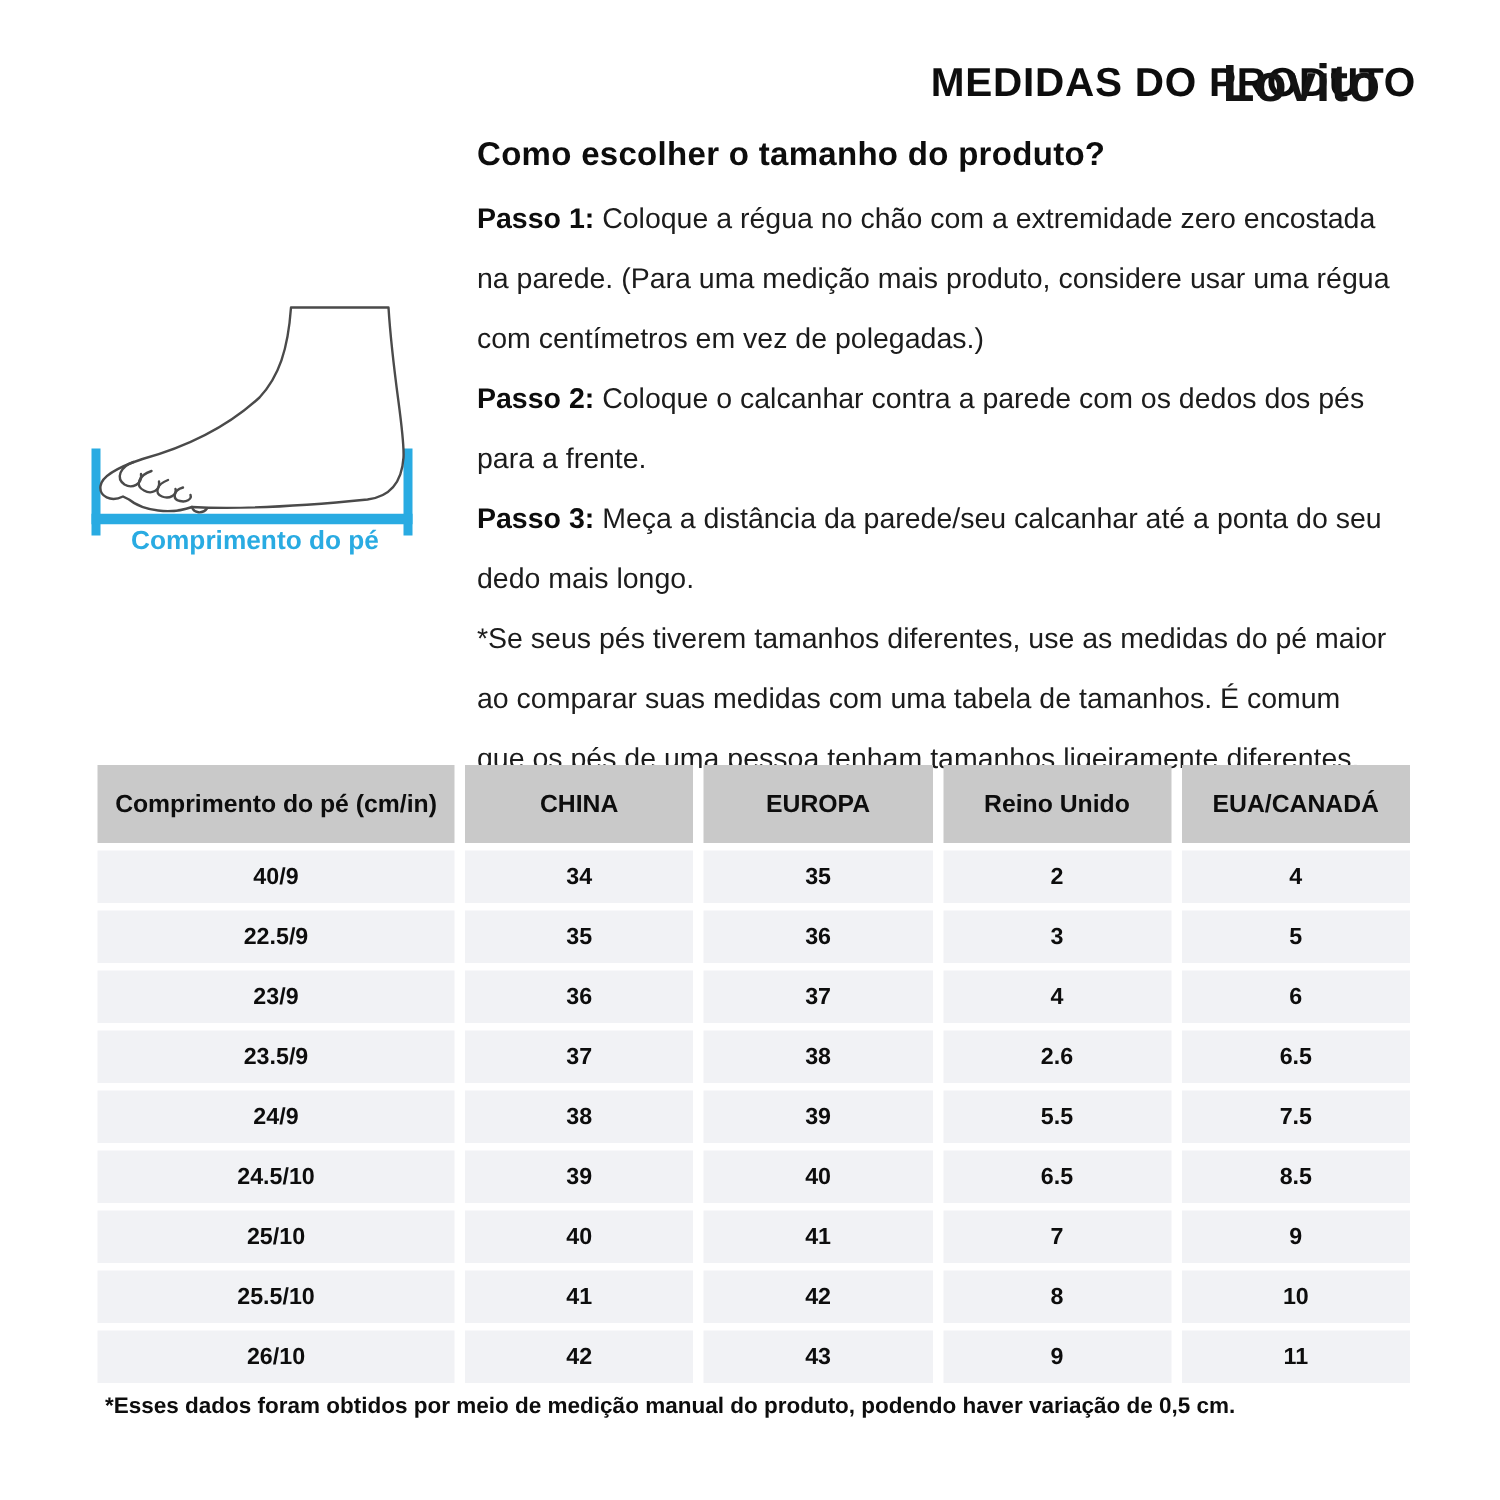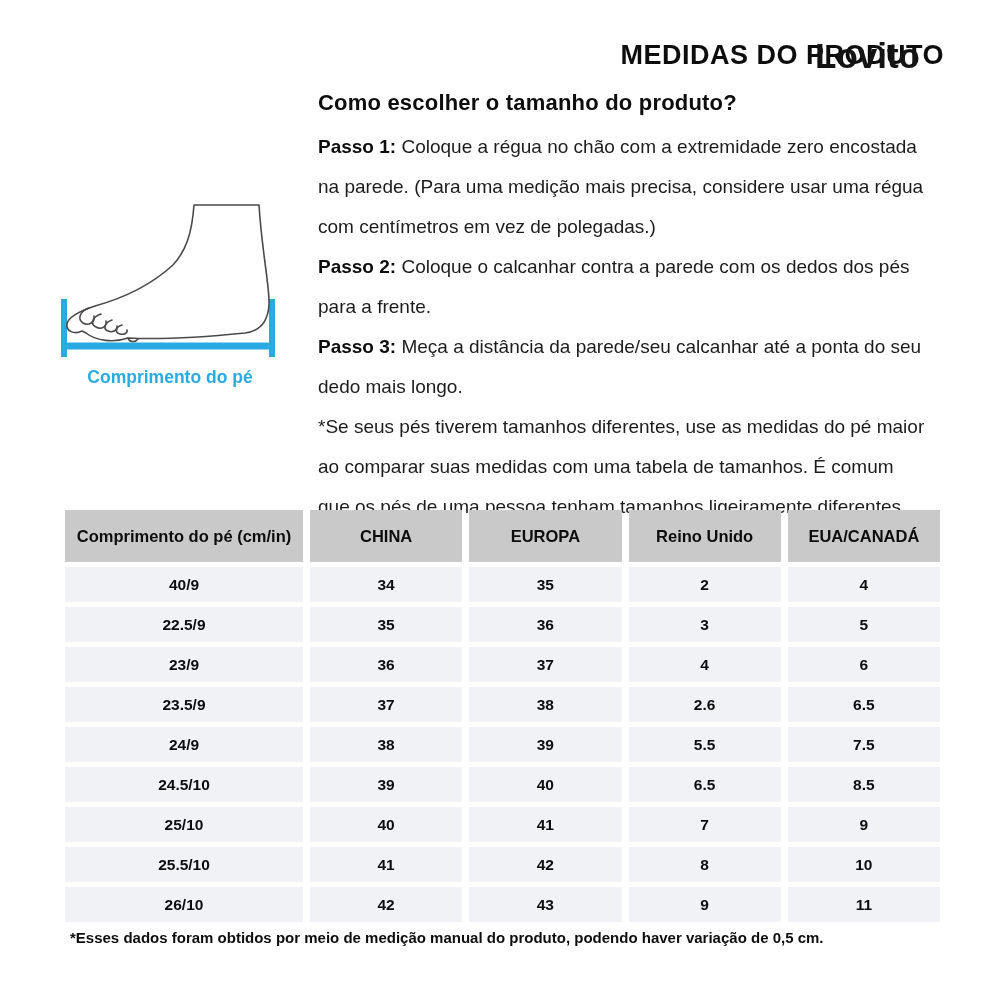--- a/index.html
+++ b/index.html
@@ -14,21 +14,21 @@
     text-align:right; font-size:27px; font-weight:800; letter-spacing:.5px; color:#0d0d0d;
   }
   .logo {
     position:absolute; top:36px; right:80px;
     font-size:35px; font-weight:700; letter-spacing:0; color:#141414;
   }
 
   
   .diagram { position:absolute; left:40px; top:193px; width:260px; height:192px; }
   .diagram-label {
-    position:absolute; left:40px; top:367px; width:260px;
+    position:absolute; left:40px; top:350px; width:260px;
     text-align:center; color:#29ABE2; font-weight:700; font-size:17.5px;
   }
 
   
   .instructions { position:absolute; left:318px; top:90px; width:648px; }
   .instructions h2 { margin:0 0 11px 0; font-size:22px; font-weight:800; color:#0d0d0d; letter-spacing:.2px; }
   .instr-line { height:40px; line-height:40px; font-size:19px; color:#1c1c1c; white-space:nowrap; }
   .instr-line strong { font-weight:700; color:#0d0d0d; }
 
   
@@ -88,21 +88,21 @@
         <path d="M88 145 c1 4 7 5 10 1" fill="none"></path>
       </g>
     </svg>
   </div>
   <div class="diagram-label">Comprimento do pé</div>
 
   <div class="instructions">
     <h2>Como escolher o tamanho do produto?</h2>
     <div id="instruction-lines">
         <div class="instr-line"><strong>Passo 1:</strong> Coloque a régua no chão com a extremidade zero encostada</div>
-        <div class="instr-line">na parede. (Para uma medição mais precisa, considere usar uma régua</div>
+        <div class="instr-line">na parede. (Para uma medição mais produto, considere usar uma régua</div>
         <div class="instr-line">com centímetros em vez de polegadas.)</div>
         <div class="instr-line"><strong>Passo 2:</strong> Coloque o calcanhar contra a parede com os dedos dos pés</div>
         <div class="instr-line">para a frente.</div>
         <div class="instr-line"><strong>Passo 3:</strong> Meça a distância da parede/seu calcanhar até a ponta do seu</div>
         <div class="instr-line">dedo mais longo.</div>
         <div class="instr-line">*Se seus pés tiverem tamanhos diferentes, use as medidas do pé maior</div>
         <div class="instr-line">ao comparar suas medidas com uma tabela de tamanhos. É comum</div>
         <div class="instr-line">que os pés de uma pessoa tenham tamanhos ligeiramente diferentes.</div>
       </div>
   </div>

